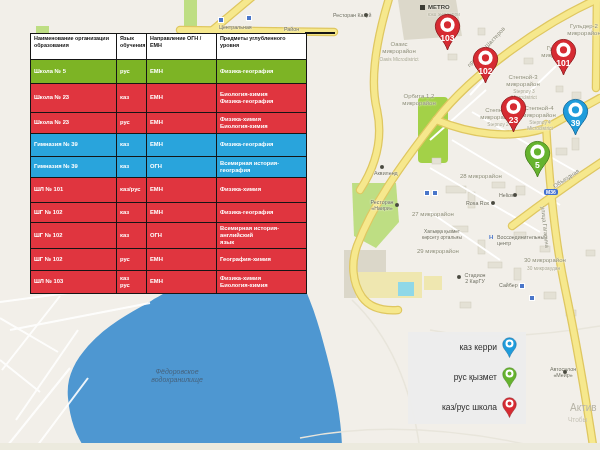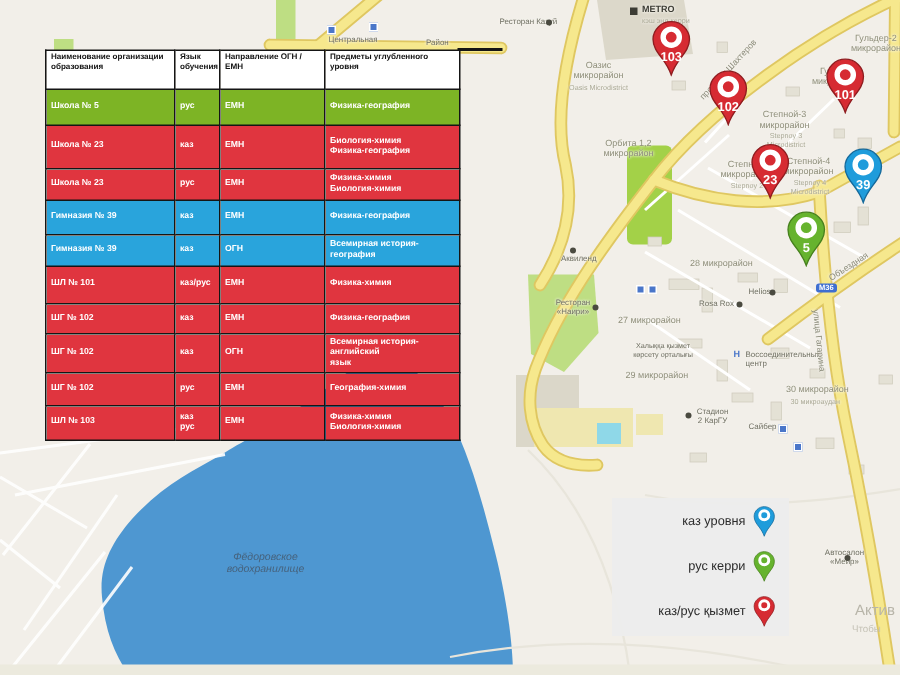--- a/index.html
+++ b/index.html
@@ -356,39 +356,39 @@
             <td>ЕМН</td>
             <td>Физика-химия
 Биология-химия</td>
       </tr>
     </tbody>
       </table>
   </div>
 
   <div class="legend">
     <div class="lrow">
-      <span class="ltxt">каз уровня</span>
+      <span class="ltxt">каз керри</span>
       <span class="lpin">
           <svg viewBox="0 0 30 42" class="p-blue">
             <path class="body" stroke-width="1" d="M15,1.5 C7.5,1.5 1.5,7.5 1.5,14.5 C1.5,20 4.5,24 8,28.5 C11,32.5 13.5,36.5 15,41 C16.5,36.5 19,32.5 22,28.5 C25.5,24 28.5,20 28.5,14.5 C28.5,7.5 22.5,1.5 15,1.5 Z"></path>
             <circle class="ring" cx="15" cy="13" r="6"></circle>
           </svg>
         </span>
     </div>
     <div class="lrow">
-      <span class="ltxt">рус керри</span>
+      <span class="ltxt">рус қызмет</span>
       <span class="lpin">
           <svg viewBox="0 0 30 42" class="p-green">
             <path class="body" stroke-width="1" d="M15,1.5 C7.5,1.5 1.5,7.5 1.5,14.5 C1.5,20 4.5,24 8,28.5 C11,32.5 13.5,36.5 15,41 C16.5,36.5 19,32.5 22,28.5 C25.5,24 28.5,20 28.5,14.5 C28.5,7.5 22.5,1.5 15,1.5 Z"></path>
             <circle class="ring" cx="15" cy="13" r="6"></circle>
           </svg>
         </span>
     </div>
     <div class="lrow">
-      <span class="ltxt">каз/рус қызмет</span>
+      <span class="ltxt">каз/рус школа</span>
       <span class="lpin">
           <svg viewBox="0 0 30 42" class="p-red">
             <path class="body" stroke-width="1" d="M15,1.5 C7.5,1.5 1.5,7.5 1.5,14.5 C1.5,20 4.5,24 8,28.5 C11,32.5 13.5,36.5 15,41 C16.5,36.5 19,32.5 22,28.5 C25.5,24 28.5,20 28.5,14.5 C28.5,7.5 22.5,1.5 15,1.5 Z"></path>
             <circle class="ring" cx="15" cy="13" r="6"></circle>
           </svg>
         </span>
     </div>
   </div>
 
 </div>

